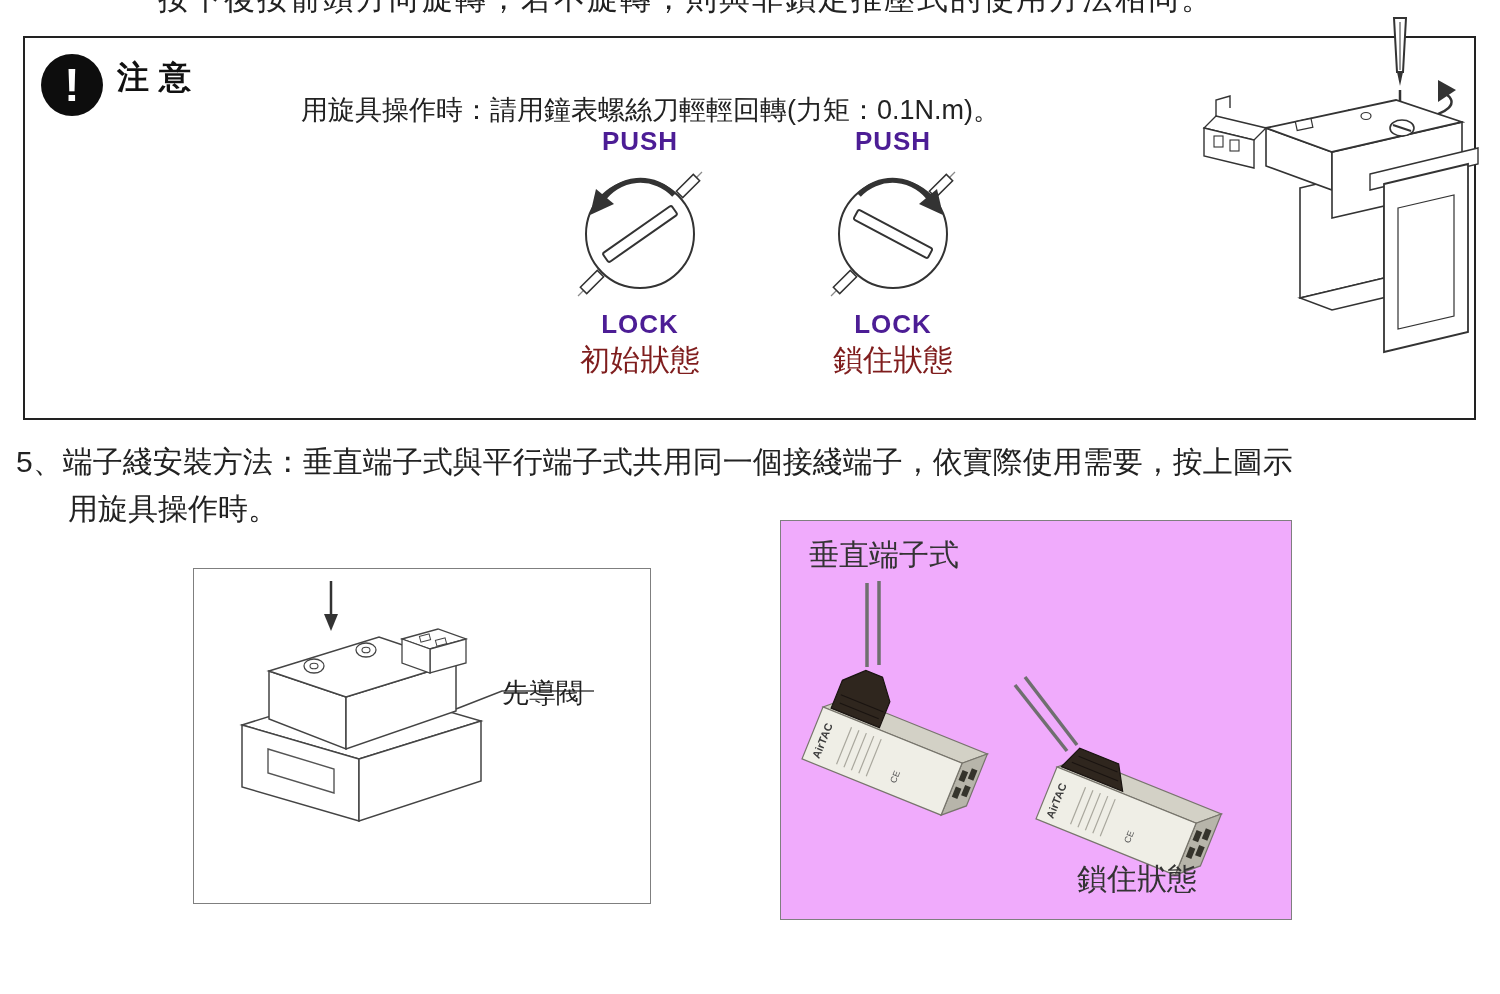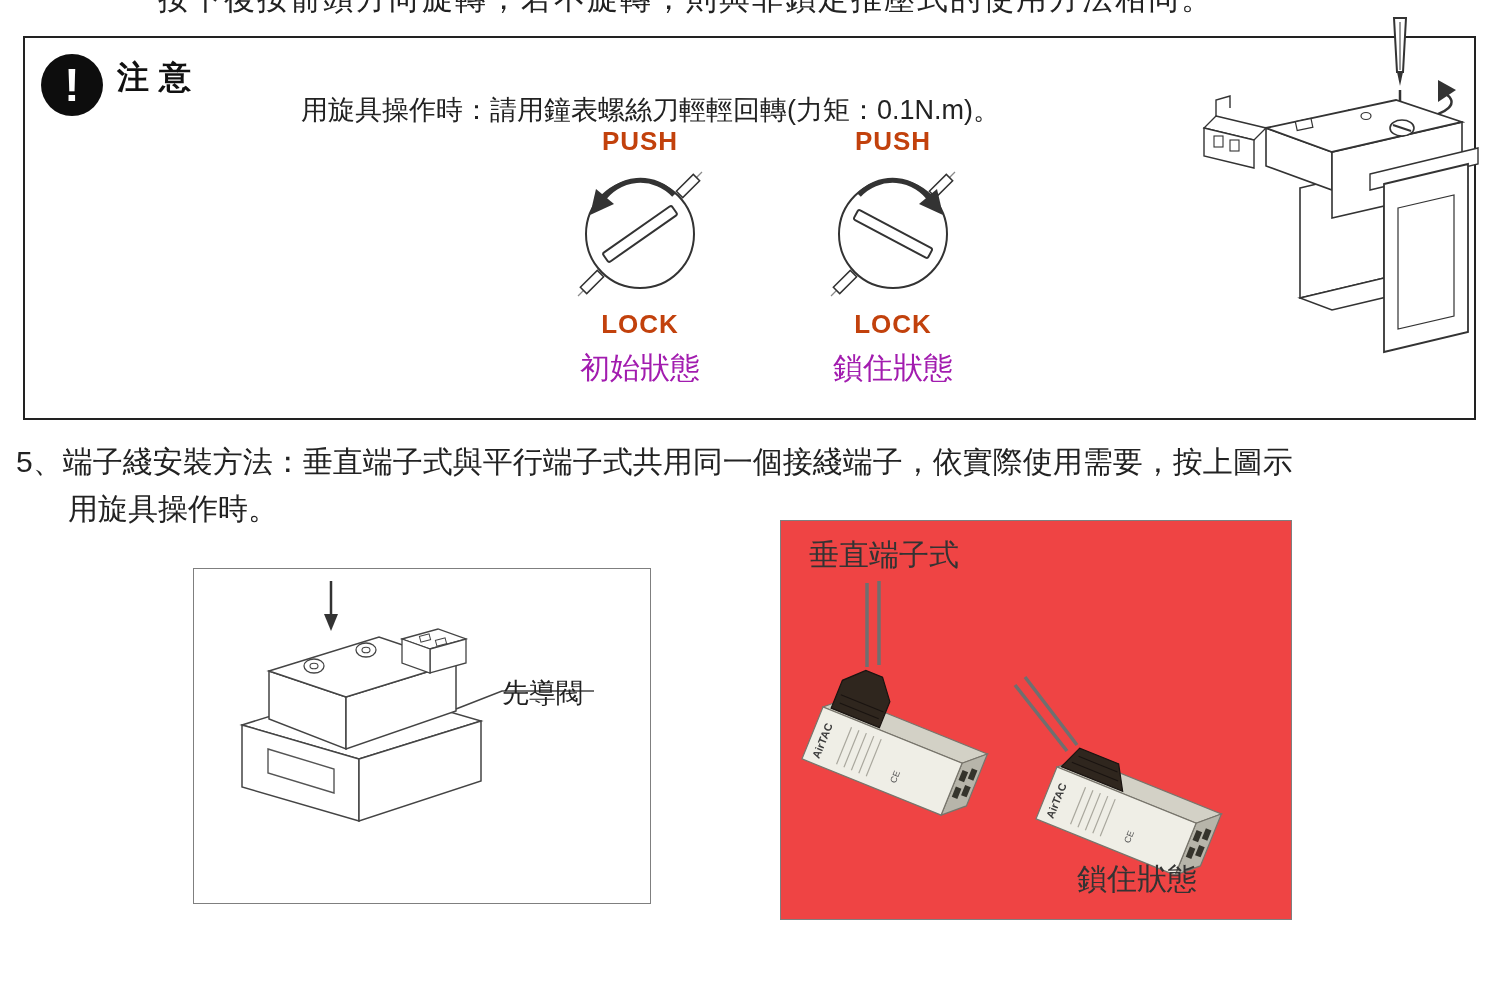--- a/index.html
+++ b/index.html
@@ -12,37 +12,37 @@
   
   .caution{position:absolute;left:23px;top:36px;width:1453px;height:384px;border:2px solid #222;box-sizing:border-box;background:#fff;}
   .warn-icon{position:absolute;left:16px;top:16px;width:62px;height:62px;border-radius:50%;background:#0d0d0d;color:#fff;
              display:flex;align-items:center;justify-content:center;font-size:46px;font-weight:bold;line-height:1;}
   .caution-title{position:absolute;left:92px;top:18px;font-size:32px;font-weight:bold;letter-spacing:10px;color:#111;}
   .caution-text{position:absolute;left:276px;top:54px;font-size:27px;color:#222;}
 
   .dial{position:absolute;width:220px;text-align:center;}
   .dial-1{left:505px;top:88px;}
   .dial-2{left:758px;top:88px;}
-  .dial .pl{font-size:26px;font-weight:bold;color:#c2410c;letter-spacing:1px;}
-  .dial .caption{font-size:30px;margin-top:8px;color:#a21caf;}
+  .dial .pl{font-size:26px;font-weight:bold;color:#4c1d95;letter-spacing:1px;}
+  .dial .caption{font-size:30px;margin-top:0;color:#7f1d1d;}
   .dial svg{display:block;margin:2px auto 0 auto;}
 
   .caution-valve{position:absolute;left:1145px;top:-22px;width:310px;height:400px;}
 
   
   .step5{position:absolute;left:16px;top:438px;font-size:30px;line-height:47px;color:#222;width:1478px;}
   .step5 .l2{padding-left:52px;}
 
   
   .fig-left{position:absolute;left:193px;top:568px;width:458px;height:336px;border:1px solid #7f7f7f;box-sizing:border-box;background:#fff;}
   .fig-left svg{position:absolute;left:0;top:0;}
   .pilot-label{position:absolute;left:308px;top:106px;font-size:27px;color:#222;}
 
   
-  .fig-right{position:absolute;left:780px;top:520px;width:512px;height:400px;border:1px solid #7f7f7f;box-sizing:border-box;background:#ef4444;}
+  .fig-right{position:absolute;left:780px;top:520px;width:512px;height:400px;border:1px solid #7f7f7f;box-sizing:border-box;background:#f0abfc;}
   .fig-right .lbl{position:absolute;font-size:30px;color:#333;}
   .lbl-vert{left:28px;top:14px;}
   .lbl-par{left:296px;top:338px;}
   .valve-photo{position:absolute;}
   .vp-vert{left:12px;top:54px;}
   .vp-par{left:232px;top:104px;}
 </style>
 </head>
 <body>
 

